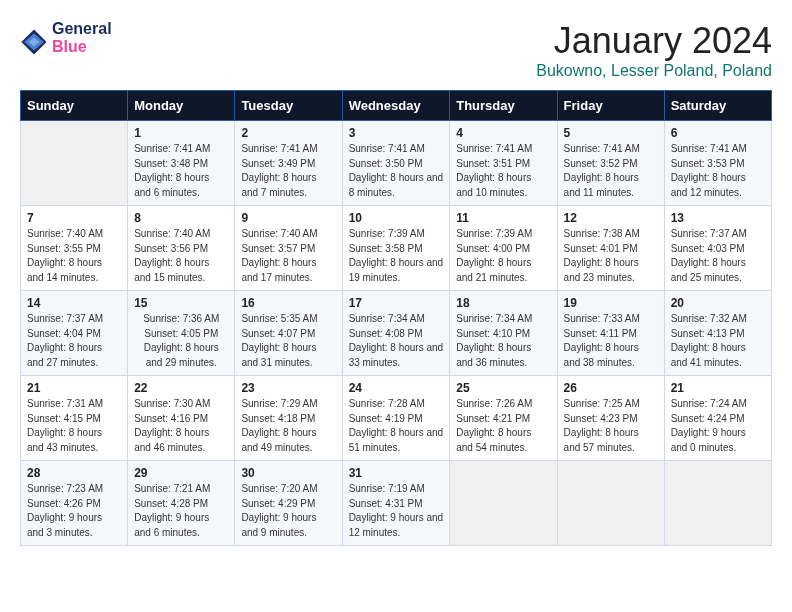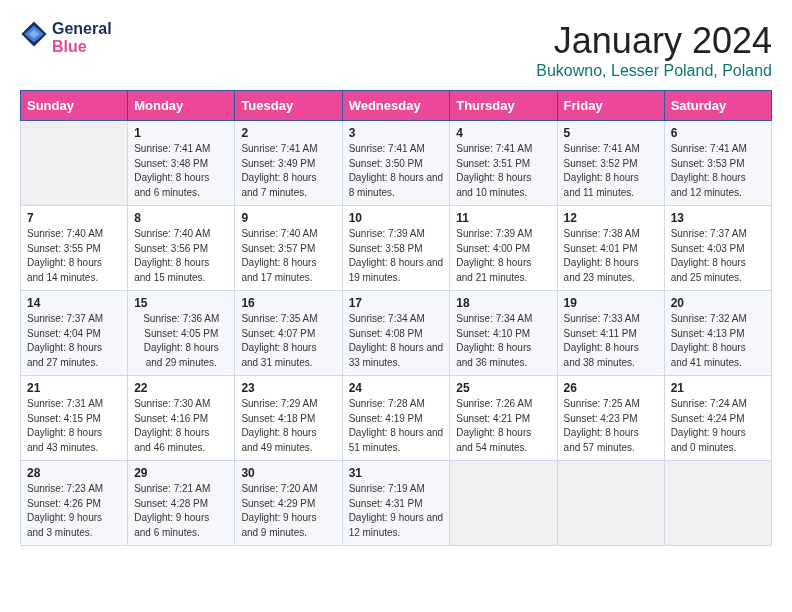--- a/index.html
+++ b/index.html
@@ -11,21 +11,21 @@
       padding: 20px;
     }
     .header {
       display: flex;
       justify-content: space-between;
       align-items: flex-start;
       margin-bottom: 10px;
     }
     .logo {
       display: flex;
-      align-items: flex-start;
+      align-items: flex-end;
       gap: 4px;
     }
     .logo-icon {
       width: 28px;
       height: 28px;
     }
     .title-section {
       text-align: right;
     }
     .month-title {
@@ -35,21 +35,21 @@
     }
     .location-title {
       font-size: 16px;
       color: #0f766e;
     }
     table {
       width: 100%;
       border-collapse: collapse;
     }
     thead tr {
-      background: #ec4899;
+      background: #0f172a;
     }
     thead th {
       color: #fff;
       font-size: 13px;
       font-weight: bold;
       text-align: left;
       padding: 7px 6px;
       border: 1px solid #2a5ca0;
     }
     tbody tr {
@@ -210,21 +210,21 @@
 Daylight: 8 hours and 27 minutes.</div>
         </td>
         <td>
           <span class="day-number">15</span>
           <div class="day-info" style="white-space: pre-line; text-align: center;">Sunrise: 7:36 AM
 Sunset: 4:05 PM
 Daylight: 8 hours and 29 minutes.</div>
         </td>
         <td>
           <span class="day-number">16</span>
-          <div class="day-info" style="white-space: pre-line;">Sunrise: 7:35 AM
+          <div class="day-info" style="white-space: pre-line;">Sunrise: 5:35 AM
 Sunset: 4:07 PM
 Daylight: 8 hours and 31 minutes.</div>
         </td>
         <td>
           <span class="day-number">17</span>
           <div class="day-info" style="white-space: pre-line;">Sunrise: 7:34 AM
 Sunset: 4:08 PM
 Daylight: 8 hours and 33 minutes.</div>
         </td>
         <td>

